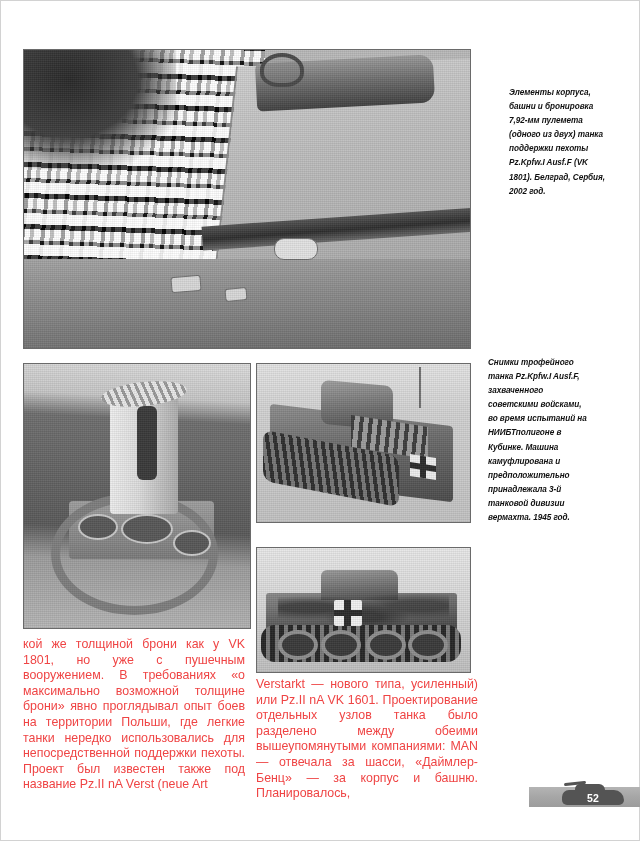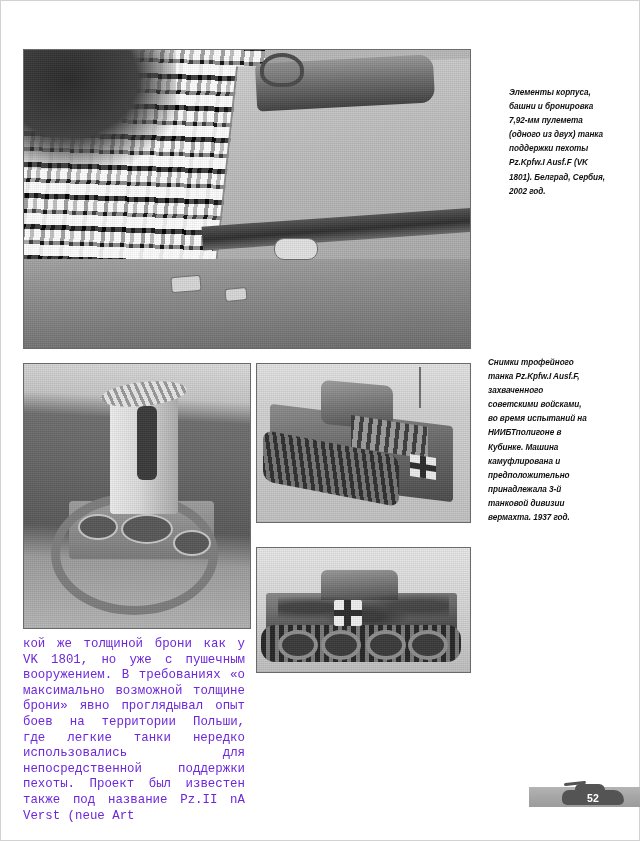--- a/index.html
+++ b/index.html
@@ -239,24 +239,24 @@
     width: 100px;
     letter-spacing: -0.05px;
   }
   #caption-hull-armour { left: 508px; top: 45px; margin-top: 40px; }
   #caption-captured-tank { left: 487px; top: 355px; }
 
   
   .body-col {
     position: absolute;
     width: 222px;
-    font-family: Liberation Mono, monospace;
+    font-family: Liberation Sans, sans-serif;
     font-size: 12.4px;
     line-height: 15.6px;
-    color: #6d28d9;
+    color: #ef4444;
     text-align: justify;
     text-justify: inter-word;
   }
   #body-col-left  { left: 22px;  top: 636px; }
   #body-col-right { left: 255px; top: 676px; }
 
   
   #page-footer {
     position: absolute;
     left: 528px; top: 786px;
@@ -349,24 +349,25 @@
     <div class="wheel w1"></div>
     <div class="wheel w2"></div>
     <div class="wheel w3"></div>
     <div class="wheel w4"></div>
     <div class="cross"></div>
     <div class="grain"></div>
   </div>
 
   <div class="caption" id="caption-hull-armour">Элементы корпуса, башни и бронировка 7,92-мм пулемета (одного из двух) танка поддержки пехоты Pz.Kpfw.I Ausf.F (VK 1801). Белград, Сербия, 2002 год.</div>
 
-  <div class="caption" id="caption-captured-tank">Снимки трофейного танка Pz.Kpfw.I Ausf.F, захваченного советскими войсками, во время испытаний на НИИБТполигоне в Кубинке. Машина камуфлирована и предположительно принадлежала 3-й танковой дивизии вермахта. 1937 год.</div>
+  <div class="caption" id="caption-captured-tank">Снимки трофейного танка Pz.Kpfw.I Ausf.F, захваченного советскими войсками, во время испытаний на НИИБТполигоне в Кубинке. Машина камуфлирована и предположительно принадлежала 3-й танковой дивизии вермахта. 1945 год.</div>
 
   <div class="body-col" id="body-col-left">кой же толщиной брони как у VK 1801, но уже с пушечным вооружением. В требованиях «о максимально возможной толщине брони» явно проглядывал опыт боев на территории Польши, где легкие танки нередко использовались для непосредственной поддержки пехоты. Проект был известен также под название Pz.II nA Verst (neue Art</div>
 
+  <div class="body-col" id="body-col-right">Verstarkt — нового типа, усиленный) или Pz.II nA VK 1601. Проектирование отдельных узлов танка было разделено между обеими вышеупомянутыми компаниями: MAN — отвечала за шасси, «Даймлер-Бенц» — за корпус и башню. Планировалось,</div>
 
   <div id="page-footer"></div>
 
   <div id="page-number-tank">
     <div class="silhouette"></div>
     <div class="number">52</div>
   </div>
 
 </div>
 

